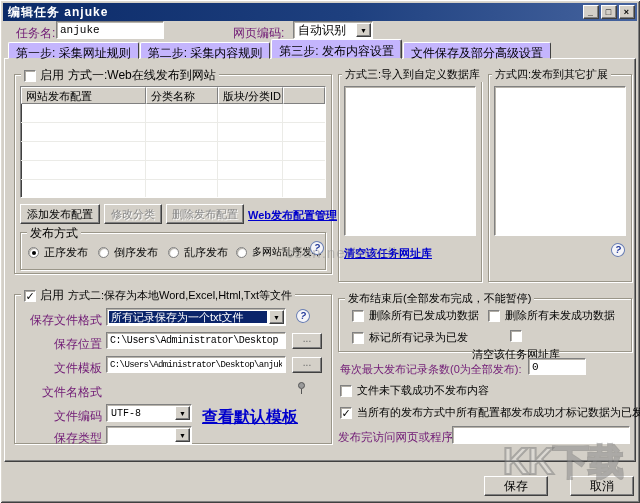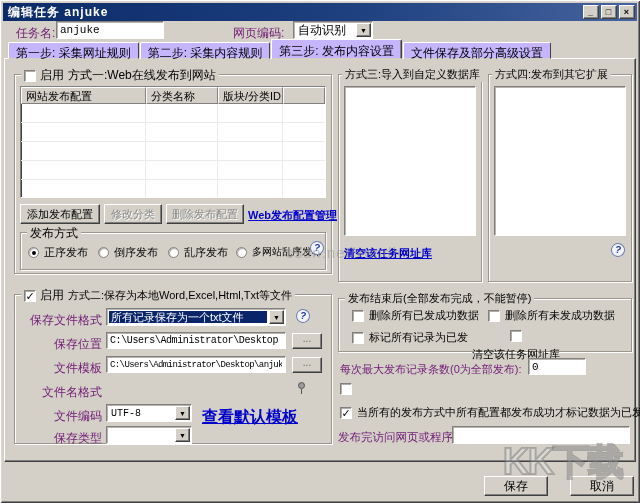--- a/index.html
+++ b/index.html
@@ -228,20 +228,21 @@
   <div class="cbrow" style="left:472px;top:330px;flex-direction:column;">
     <span class="cb"><span class="mark">✓</span></span>
     <span>清空该任务网址库</span>
   </div>
 
   <div class="lbl" style="left:340px;top:362px;font-size:11px;text-align:center;">每次最大发布记录条数(0为全部发布):</div>
   <input class="txt mono" style="left: 528px; top: 358px; width: 58px; height: 17px;" value="0">
 
   <div class="cbrow" style="left:340px;top:383px;">
     <span class="cb"><span class="mark">✓</span></span>
+    <span>文件未下载成功不发布内容</span>
   </div>
   <div class="cbrow" style="left:340px;top:405px;">
     <span class="cb checked"><span class="mark">✓</span></span>
     <span>当所有的发布方式中所有配置都发布成功才标记数据为已发</span>
   </div>
 
   <div class="lbl" style="left:338px;top:430px;font-size:11.5px;">发布完访问网页或程序</div>
   <input class="txt" style="left: 452px; top: 426px; width: 178px; height: 18px;" value="">
 
   <div class="btn3d ok-btn" style="left:484px;top:476px;">保存</div>

